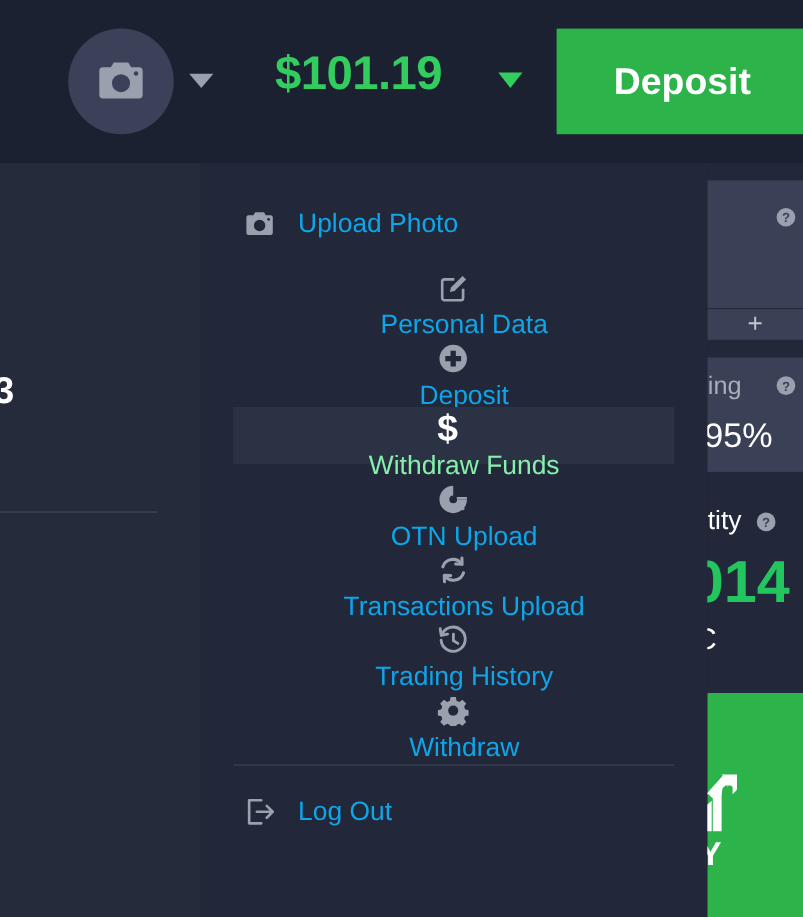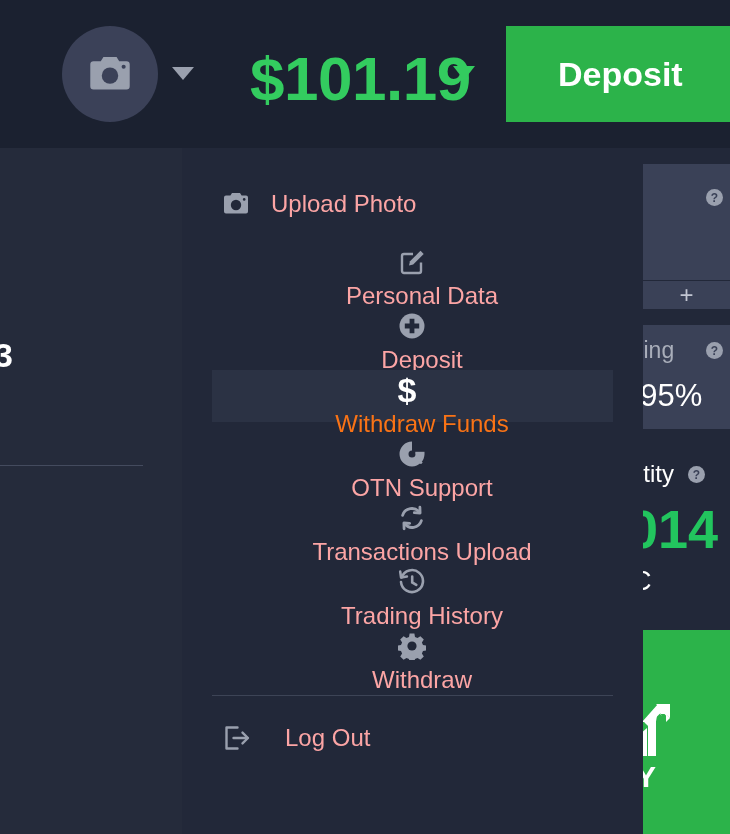--- a/index.html
+++ b/index.html
@@ -155,21 +155,21 @@
     width: 0; height: 0;
     border-left: 11px solid transparent;
     border-right: 11px solid transparent;
     border-top: 13px solid #9aa0ae;
   }
 
   .balance {
     position: absolute;
     left: 250px; top: 43px;
     color: #33cc5f;
-    font-size: 62px;
+    font-size: 43px;
     font-weight: bold;
     letter-spacing: -0.5px;
     white-space: nowrap;
   }
   .balance-caret {
     position: absolute;
     left: 453px; top: 66px;
     width: 0; height: 0;
     border-left: 11px solid transparent;
     border-right: 11px solid transparent;
@@ -211,44 +211,44 @@
   }
   .menu-item + .menu-item { margin-top: 12px; flex-direction: column; }
   .menu-item .mi-icon {
     width: 40px;
     display: flex; align-items: center; justify-content: flex-start;
     flex: 0 0 40px;
     color: #9aa0ae;
   }
   .menu-item .mi-icon svg { width: 28px; height: 28px; display: block; }
   .menu-item .mi-label {
-    color: #fca5a5;
+    color: #0ea5e9;
     font-size: 24px;
     white-space: nowrap;
     padding-left: 9px;
   }
   .menu-item.active {
     background: #2b3244;
   }
   .menu-item.active .mi-icon { color: #ffffff; }
-  .menu-item.active .mi-label { color: #f97316; }
+  .menu-item.active .mi-label { color: #86efac; }
 
   .mi-dollar {
     font-size: 34px;
     font-weight: bold;
     line-height: 1;
     color: #ffffff;
   }
 
   .menu-separator {
     height: 1px;
     background: #3d4456;
     margin: 17px 30px 0 30px;
   }
-  .after-sep { margin-top: 16px !important; gap: 14px; }
+  .after-sep { margin-top: 16px !important; }
 </style>
 </head>
 <body>
 
 <div id="app">
 
   <div class="bg-layer">
 
     <div class="left-panel">
       <div class="left-glyph">3</div>
@@ -327,21 +327,21 @@
 
     <div class="menu-item">
       <span class="mi-icon">
         <svg viewBox="0 0 28 28" fill="currentColor">
           <path d="M14 1.5A12.5 12.5 0 1 0 26.5 14H17.5a3.5 3.5 0 1 1-3.5-3.5z"></path>
           <rect x="17.5" y="16.2" width="9" height="2.1" transform="rotate(45 17.5 16.2)"></rect>
           <rect x="20.3" y="18.1" width="6.2" height="2.1" transform="rotate(45 20.3 18.1)"></rect>
           <rect x="17.3" y="11.8" width="9.2" height="2.3"></rect>
         </svg>
       </span>
-      <span class="mi-label">OTN Support</span>
+      <span class="mi-label">OTN Upload</span>
     </div>
 
 
     <div class="menu-item">
       <span class="mi-icon">
         <svg viewBox="0 0 28 28" fill="none" stroke="currentColor" stroke-width="2.8" stroke-linecap="round">
           <path d="M4.6 11.3A9.6 9.6 0 0 1 21.6 8.6"></path>
           <path d="M23.4 16.7A9.6 9.6 0 0 1 6.4 19.4"></path>
           <path d="M21.9 3.2l.2 5.8-5.8-.3" stroke-linejoin="round"></path>
           <path d="M6.1 24.8l-.2-5.8 5.8.3" stroke-linejoin="round"></path>

